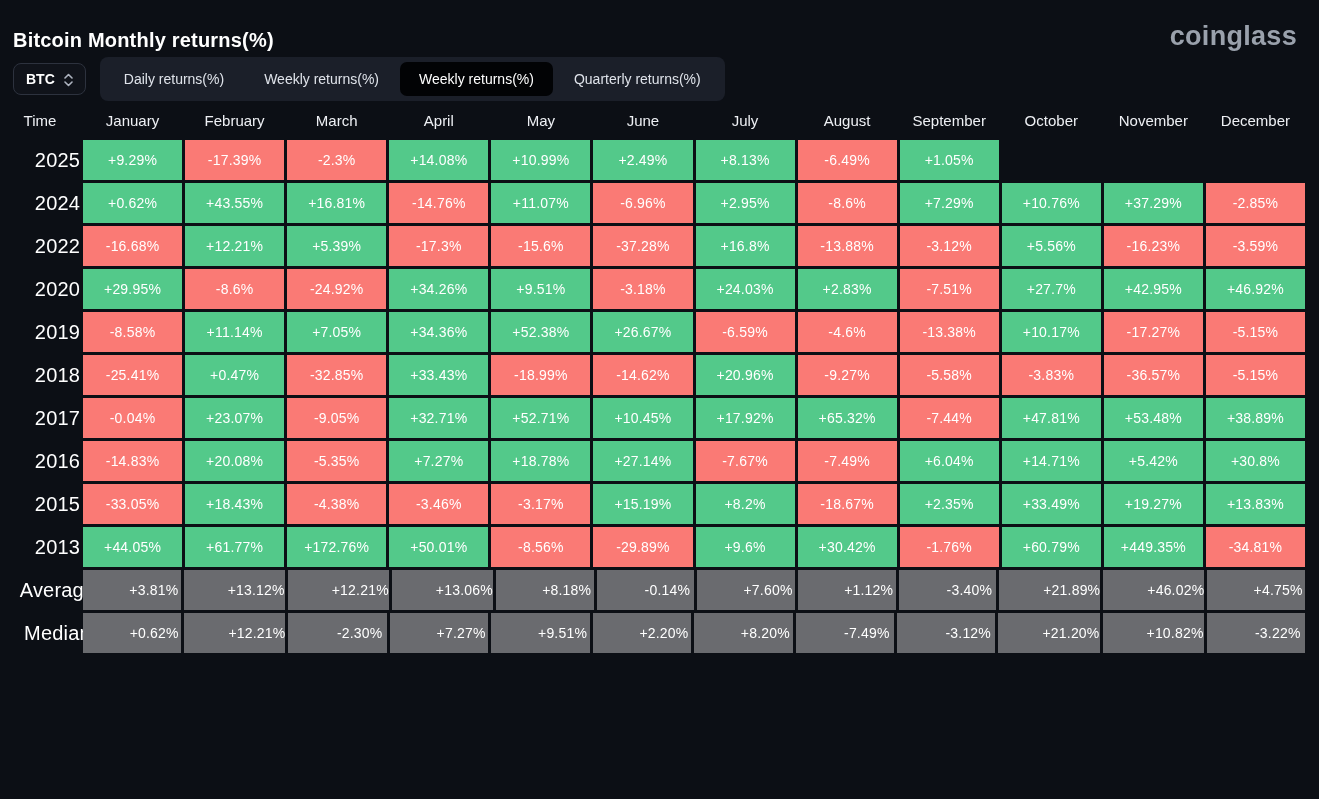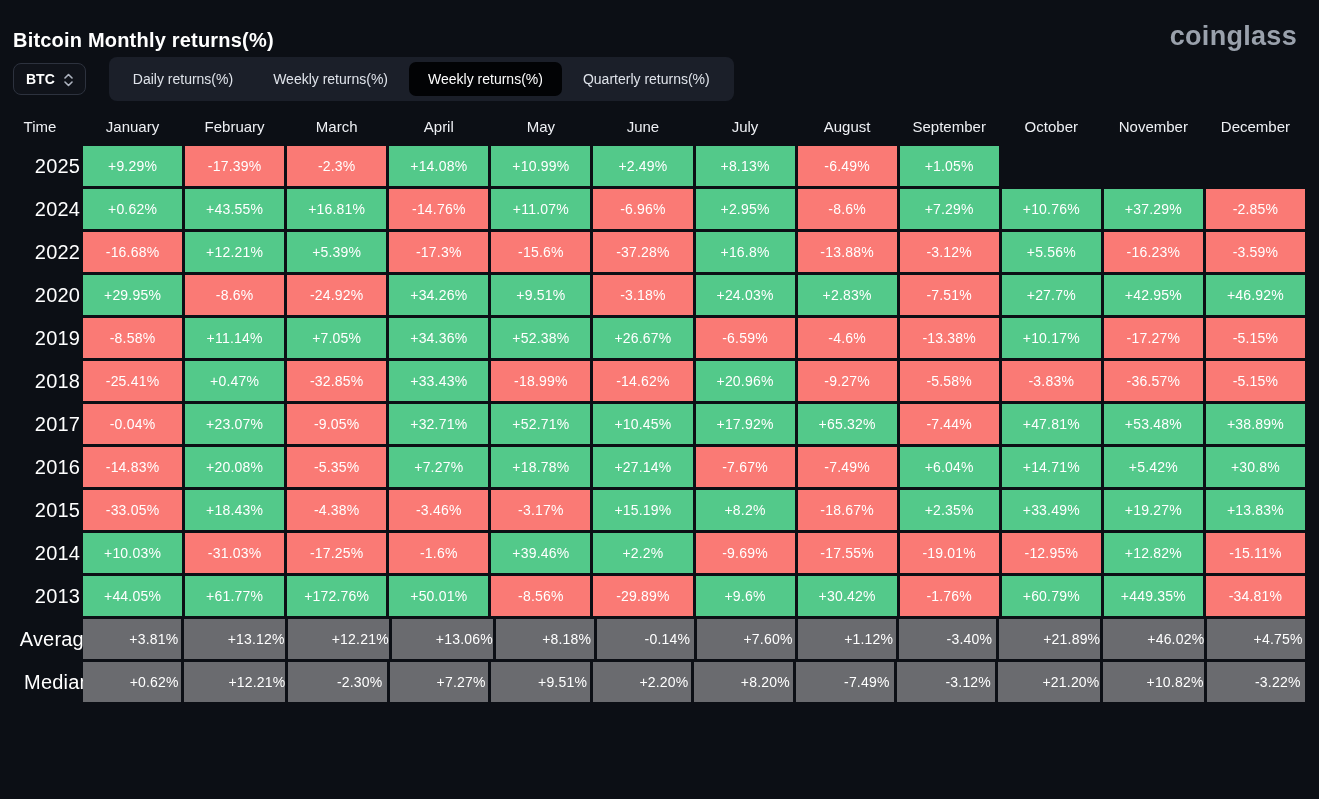--- a/index.html
+++ b/index.html
@@ -15,33 +15,33 @@
   }
   .title { font-size: 20px; font-weight: 700; color: #ffffff; letter-spacing: 0.2px; }
   .logo { font-size: 27px; font-weight: 700; color: #9aa1ac; letter-spacing: 0.3px; }
   .controls { display: flex; align-items: center; gap: 14px; padding: 6px 0 8px 13px; height: 48px; }
   .symbol {
     display: flex; align-items: flex-end; gap: 9px;
     background: #10131a; border: 1px solid #2d323e; border-radius: 8px;
     padding: 7px 12px; color: #ffffff; font-size: 14px; font-weight: 600; cursor: pointer;
   }
   .symbol svg { display: block; }
-  .tabs { display: flex; align-items: center; background: #1b1f29; border-radius: 8px; padding: 5px; gap: 2px; margin-left: 9px; }
+  .tabs { display: flex; align-items: center; background: #1b1f29; border-radius: 8px; padding: 5px; gap: 2px; }
   .tab {
     border: none; background: transparent; color: #dfe3ea;
     font-size: 14px; padding: 9px 19px; border-radius: 7px;
     font-family: inherit; cursor: pointer; white-space: nowrap;
   }
   .tab.active { background: #020305; color: #ffffff; }
   .table { padding: 0 14px 0 0; }
   .trow {
     display: grid; grid-template-columns: 80px repeat(12, 1fr);
     gap: 3px; margin-top: 3px;
   }
-  .trow.thead { margin-top: 6px; }
+  .trow.thead { margin-top: 0; }
   .hcell {
     height: 33px; display: flex; align-items: center; justify-content: center;
     color: #eef0f4; font-size: 15px; font-weight: 400;
   }
   .cell {
     height: 40px; display: flex; align-items: center; justify-content: center;
     font-size: 14px; color: #ffffff; letter-spacing: 0.2px;
   }
   .ylabel { background: transparent; color: #ffffff; font-size: 20px; margin-left: 35px; }
   .pos { background: var(--positive, #53c98a); }
@@ -220,35 +220,20 @@
       <div class="cell neg">-3.17%</div>
       <div class="cell pos">+15.19%</div>
       <div class="cell pos">+8.2%</div>
       <div class="cell neg">-18.67%</div>
       <div class="cell pos">+2.35%</div>
       <div class="cell pos">+33.49%</div>
       <div class="cell pos">+19.27%</div>
       <div class="cell pos">+13.83%</div>
     </div>
     <div class="trow">
-      <div class="cell ylabel">2014</div>
-      <div class="cell pos">+10.03%</div>
-      <div class="cell neg">-31.03%</div>
-      <div class="cell neg">-17.25%</div>
-      <div class="cell neg">-1.6%</div>
-      <div class="cell pos">+39.46%</div>
-      <div class="cell pos">+2.2%</div>
-      <div class="cell neg">-9.69%</div>
-      <div class="cell neg">-17.55%</div>
-      <div class="cell neg">-19.01%</div>
-      <div class="cell neg">-12.95%</div>
-      <div class="cell pos">+12.82%</div>
-      <div class="cell neg">-15.11%</div>
-    </div>
-    <div class="trow">
       <div class="cell ylabel">2013</div>
       <div class="cell pos">+44.05%</div>
       <div class="cell pos">+61.77%</div>
       <div class="cell pos">+172.76%</div>
       <div class="cell pos">+50.01%</div>
       <div class="cell neg">-8.56%</div>
       <div class="cell neg">-29.89%</div>
       <div class="cell pos">+9.6%</div>
       <div class="cell pos">+30.42%</div>
       <div class="cell neg">-1.76%</div>

